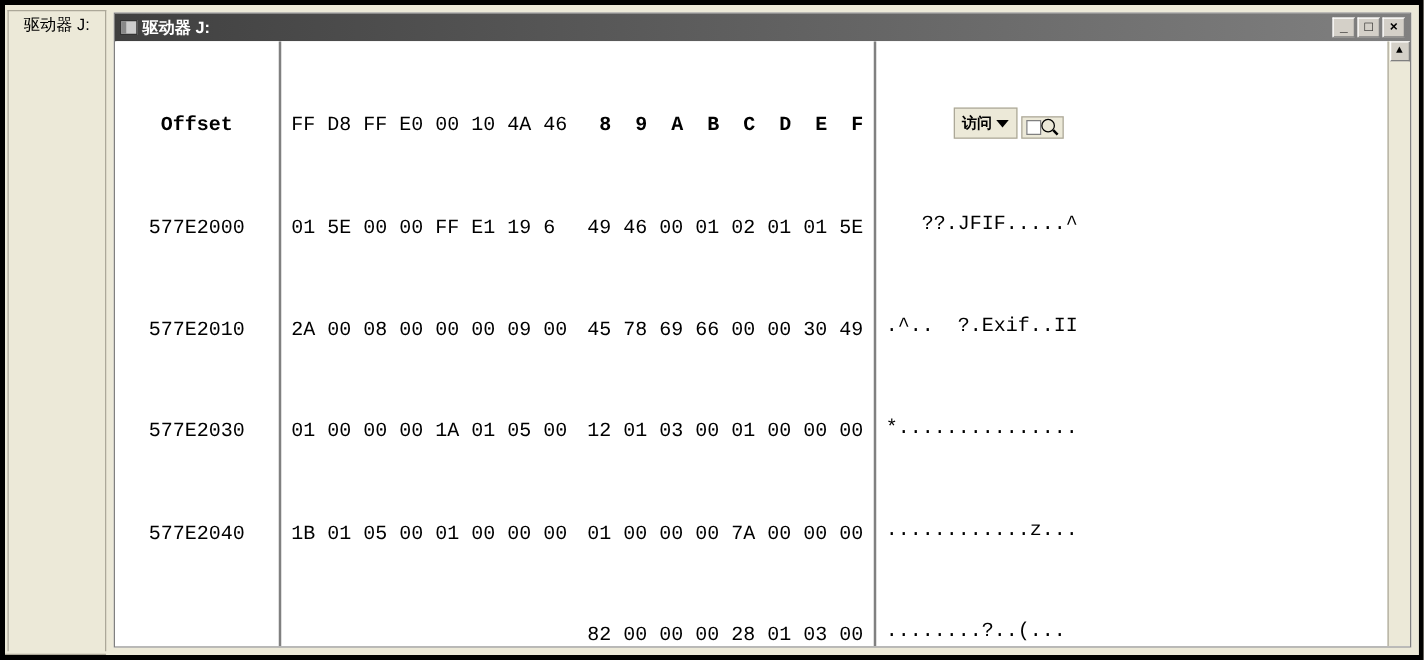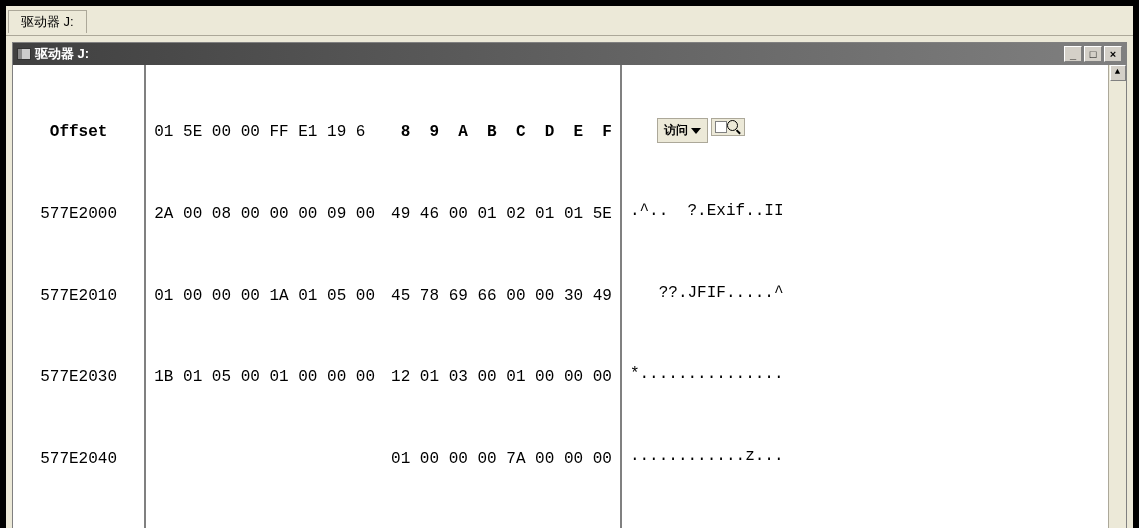--- a/index.html
+++ b/index.html
@@ -9,26 +9,26 @@
     }
     body {
       font-family: "SimSun", "宋体", sans-serif;
       font-size: 13px;
       background: #ece9d8;
       width: 1139px;
       height: 528px;
       overflow: hidden;
     }
     .outer-window {
-      border: 6px solid #000000;
+      border: 4px solid #000000;
       background: #ece9d8;
       width: 100%;
       height: 100%;
       display: flex;
-      flex-direction: column;
+      flex-direction: row;
     }
     .outer-titlebar {
       background: #ece9d8;
       border-bottom: 1px solid #aca899;
       padding: 3px 0;
       display: flex;
     }
     .tab-btn {
       background: #ece9d8;
       border: 1px solid #aca899;
@@ -143,23 +143,23 @@
     }
     .header-row {
       font-weight: bold;
     }
     .header-flex {
       display: flex;
       align-items: baseline;
     }
     .toolbar-inline {
       display: inline-flex;
-      align-items: flex-start;
+      align-items: flex-end;
       gap: 3px;
-      margin-left: 8px;
+      margin-left: 35px;
       font-family: "SimSun", sans-serif;
       font-size: 12px;
       position: relative;
       top: -1px;
       padding-left: 19px;
     }
     .tb-btn {
       background: #ece9d8;
       border: 1px solid #aca899;
       padding: 1px 6px;
@@ -266,20 +266,21 @@
             
             
             
             
             
             
             
           </div>
           <div class="col-hex">
             <div class="hex-group1">
+              <div>FF D8 FF E0 00 10 4A 46</div>
               <div>01 5E 00 00 FF E1 19 6</div>
               <div>2A 00 08 00 00 00 09 00</div>
               <div>01 00 00 00 1A 01 05 00</div>
               <div>1B 01 05 00 01 00 00 00</div>
               
               
               
               
               
               
@@ -311,22 +312,22 @@
                 <span class="tb-btn">
                   <span>访问</span>
                   <span class="dropdown-arrow"></span>
                 </span>
                 <span class="tb-checkbox">
                   <span class="cbx"></span>
                   <span class="mag-icon"></span>
                 </span>
               </span>
             </div>
+            <div>   ??.JFIF.....^</div>
             <div>.^..  ?.Exif..II</div>
-            <div>   ??.JFIF.....^</div>
             <div>*...............</div>
             <div>............z...</div>
             <div>........?..(...</div>
             
             
             
             
             
             
             

